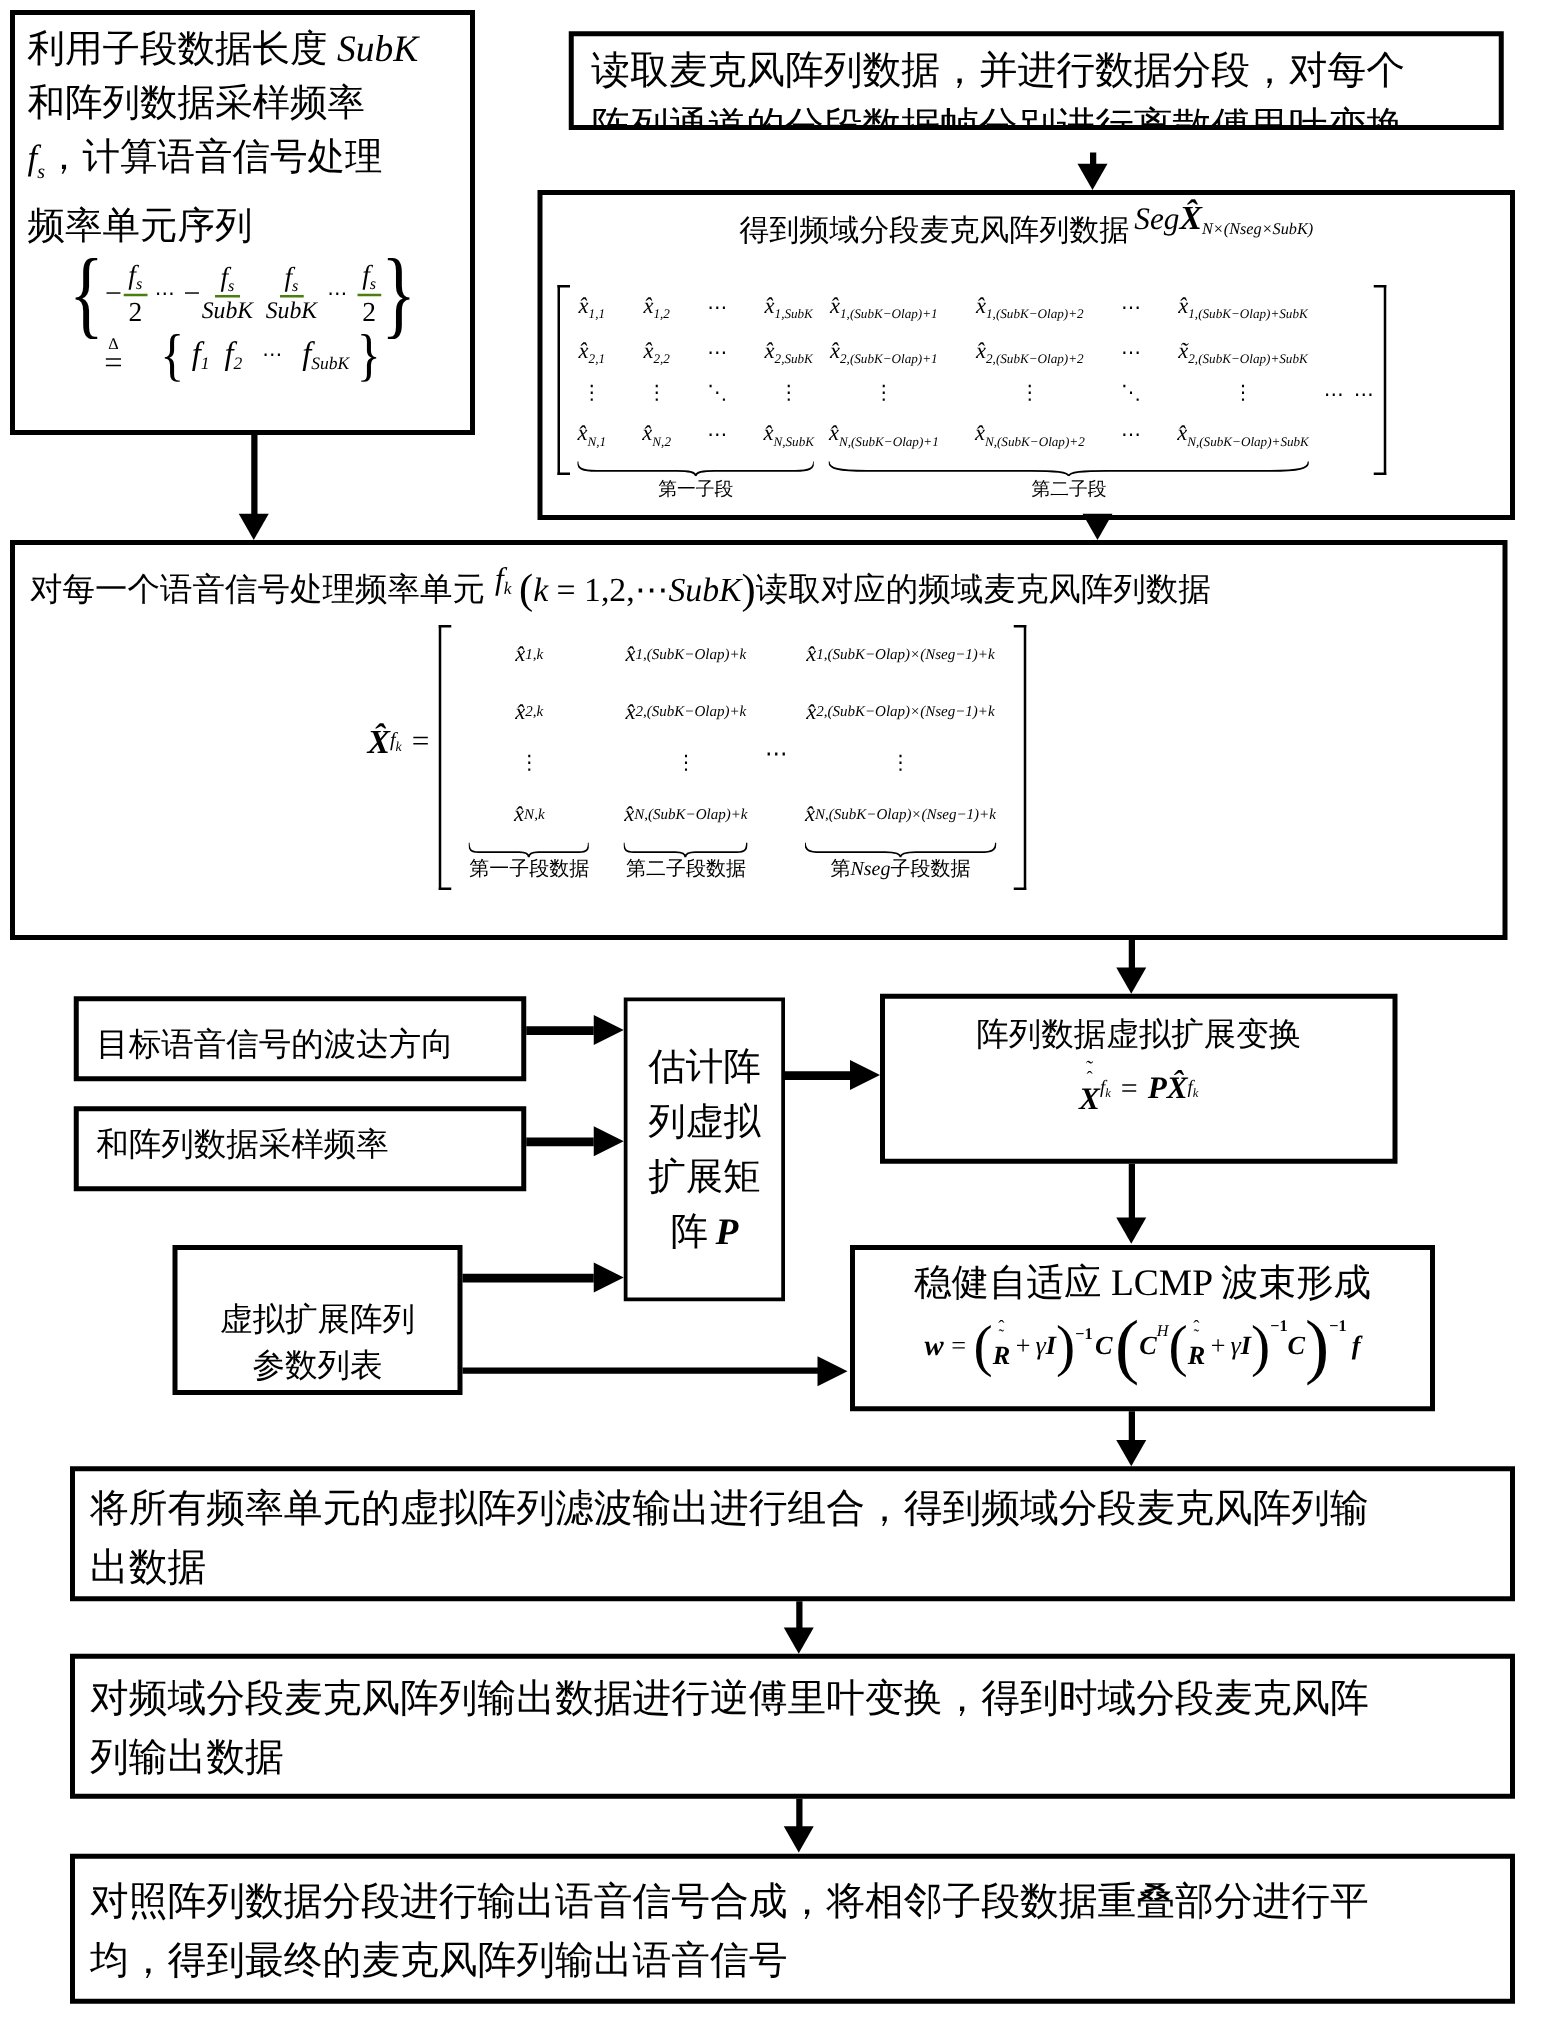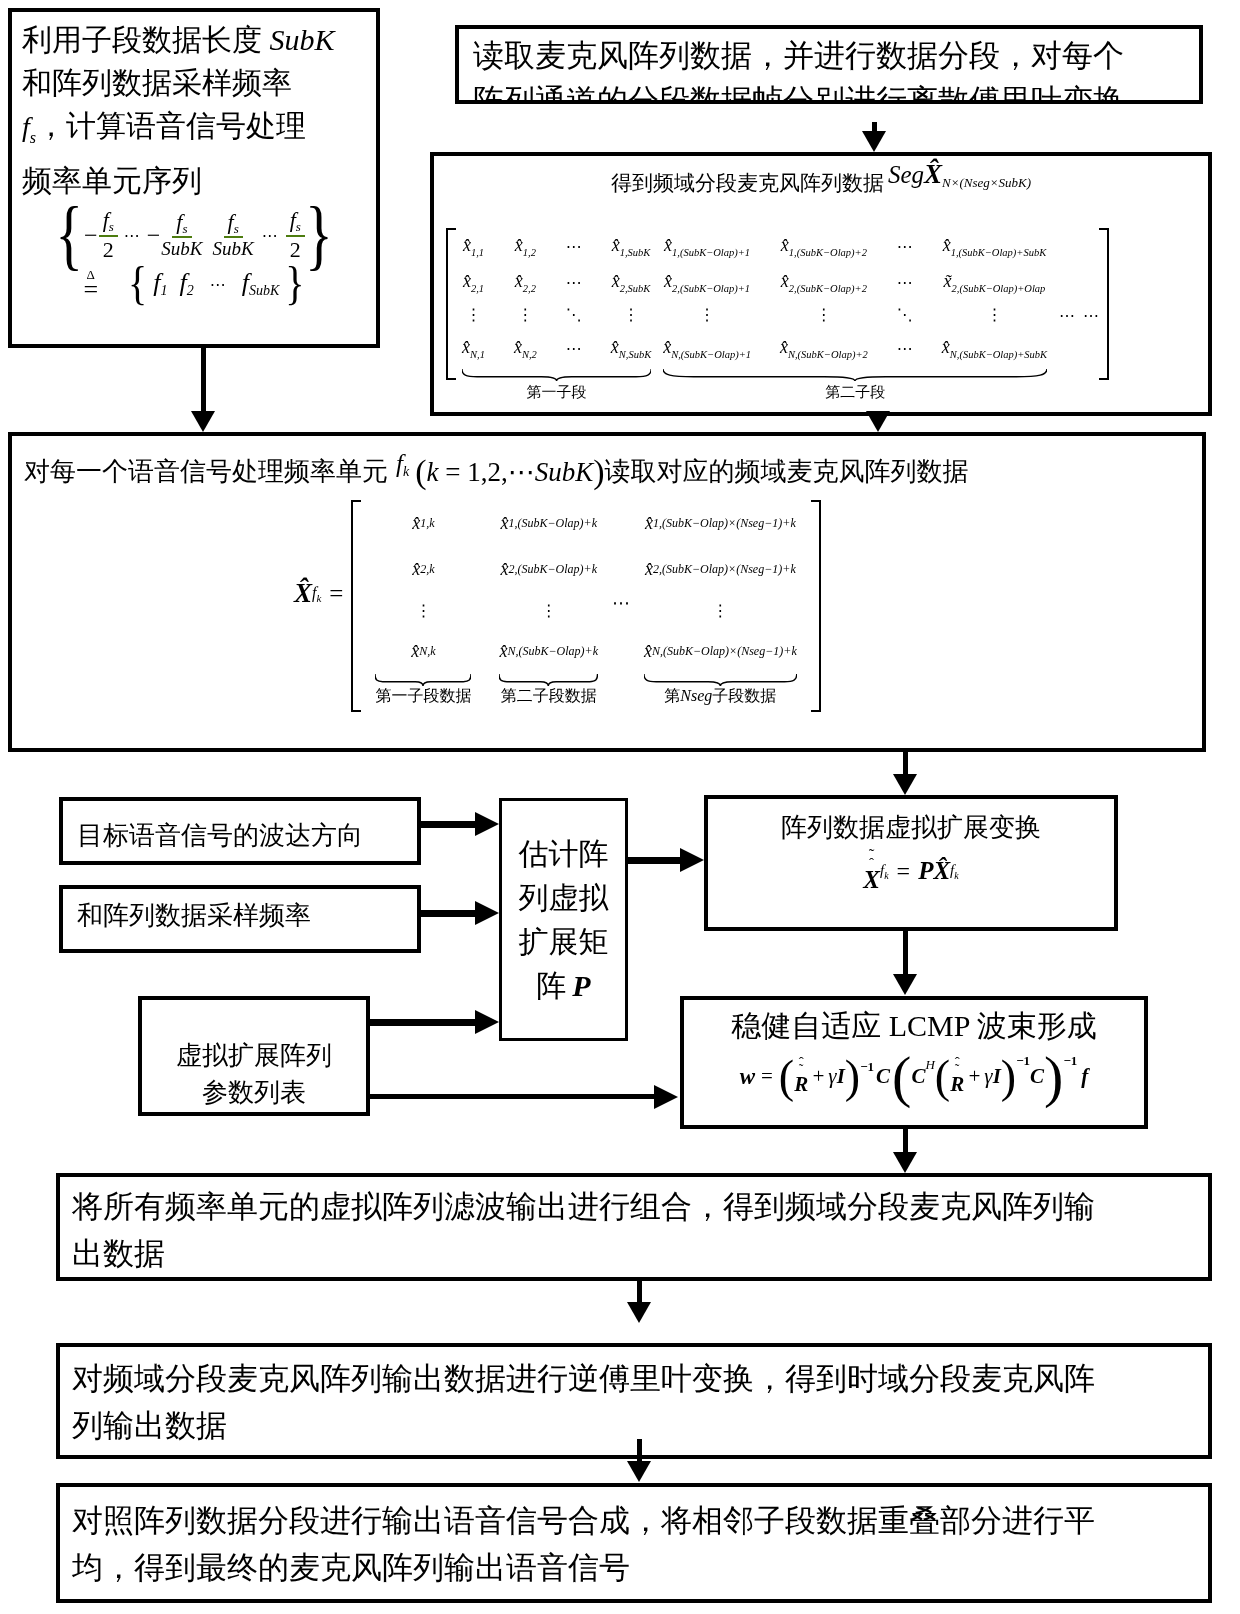--- a/index.html
+++ b/index.html
@@ -98,21 +98,21 @@
   .sup1{font-size:13px;align-self:flex-start;position:relative;top:4px;font-weight:bold;}
   .jstk .a1{height:8px;line-height:7px;font-size:15px;}
   .jstk .a2{height:7px;line-height:6px;font-size:14px;}
   .jstk .bb{font-size:21px;line-height:20px;}
   .jv{font-size:21px;font-weight:bold;font-style:italic;}
   .jg{font-size:21px;font-style:italic;}
   .jsupH{font-size:13px;align-self:flex-start;position:relative;top:8px;font-style:italic;}
   .jgrp{display:inline-flex;align-items:center;}
   
   #boxK{left:56px;top:1173px;width:1156px;height:108px;padding:6px 12px;}
-  #boxL{left:56px;top:1323px;width:1156px;height:116px;padding:8px 12px;margin-top:20px;}
+  #boxL{left:56px;top:1323px;width:1156px;height:116px;padding:8px 12px;}
   #boxM{left:56px;top:1483px;width:1156px;height:120px;padding:10px 12px;}
   .para{font-size:31px;line-height:47px;}
 </style>
 </head>
 <body>
 
 <div id="canvas">
 
   <div class="box" id="boxA">
     <div class="ln"><span>利用子段数据长度</span> <i>SubK</i></div>
@@ -162,21 +162,21 @@
 
   <div class="box" id="boxB" style="left:455px;top:25px;width:748px;height:79px;padding:4px 14px;">
     <div class="cj" style="font-size:31px;line-height:45px;">
       <span>读取麦克风阵列数据，并进行数据分段，对每个</span><br>
       <span>阵列通道的分段数据帧分别进行离散傅里叶变换</span>
     </div>
   </div>
 
   <div class="box" id="boxC">
     <div class="ttl">
-      <span class="cj" style="font-size:21px">得到频域分段麦克风阵列数据</span>
+      <span class="cj" style="font-size:24px">得到频域分段麦克风阵列数据</span>
       <span class="segw"><i>Seg</i><b>X̂</b><sub style="font-style:italic">N×(Nseg×SubK)</sub></span>
     </div>
     <div class="mxrow">
       <div class="brk brkl" style="height:152px"></div>
 
       <div class="grpC">
         <span class="mcell"><i>x̂</i><sub>1,1</sub></span>
         <span class="mcell"><i>x̂</i><sub>1,2</sub></span>
         <span class="dots">⋯</span>
         <span class="mcell"><i>x̂</i><sub>1,SubK</sub></span>
@@ -199,21 +199,21 @@
       </div>
 
       <div class="grpC">
         <span class="mcell"><i>x̂</i><sub>1,(SubK−Olap)+1</sub></span>
         <span class="mcell"><i>x̂</i><sub>1,(SubK−Olap)+2</sub></span>
         <span class="dots">⋯</span>
         <span class="mcell"><i>x̂</i><sub>1,(SubK−Olap)+SubK</sub></span>
         <span class="mcell"><i>x̂</i><sub>2,(SubK−Olap)+1</sub></span>
         <span class="mcell"><i>x̂</i><sub>2,(SubK−Olap)+2</sub></span>
         <span class="dots">⋯</span>
-        <span class="mcell"><i>x̃</i><sub>2,(SubK−Olap)+Olap</sub></span>
+        <span class="mcell"><i>x̃</i><sub>2,(SubK−Olap)+SubK</sub></span>
         <span class="dots">⋮</span>
         <span class="dots">⋮</span>
         <span class="dots">⋱</span>
         <span class="dots">⋮</span>
         <span class="mcell"><i>x̂</i><sub>N,(SubK−Olap)+1</sub></span>
         <span class="mcell"><i>x̂</i><sub>N,(SubK−Olap)+2</sub></span>
         <span class="dots">⋯</span>
         <span class="mcell"><i>x̂</i><sub>N,(SubK−Olap)+SubK</sub></span>
         <svg class="ubr" viewBox="0 0 100 14" preserveAspectRatio="none">
             <path d="M0,0 C0,7 2,9 8,9 L42,9 C47,9 50,10 50,14 C50,10 53,9 58,9 L92,9 C98,9 100,7 100,0" fill="none" stroke="#000" stroke-width="1.4" vector-effect="non-scaling-stroke"></path>

